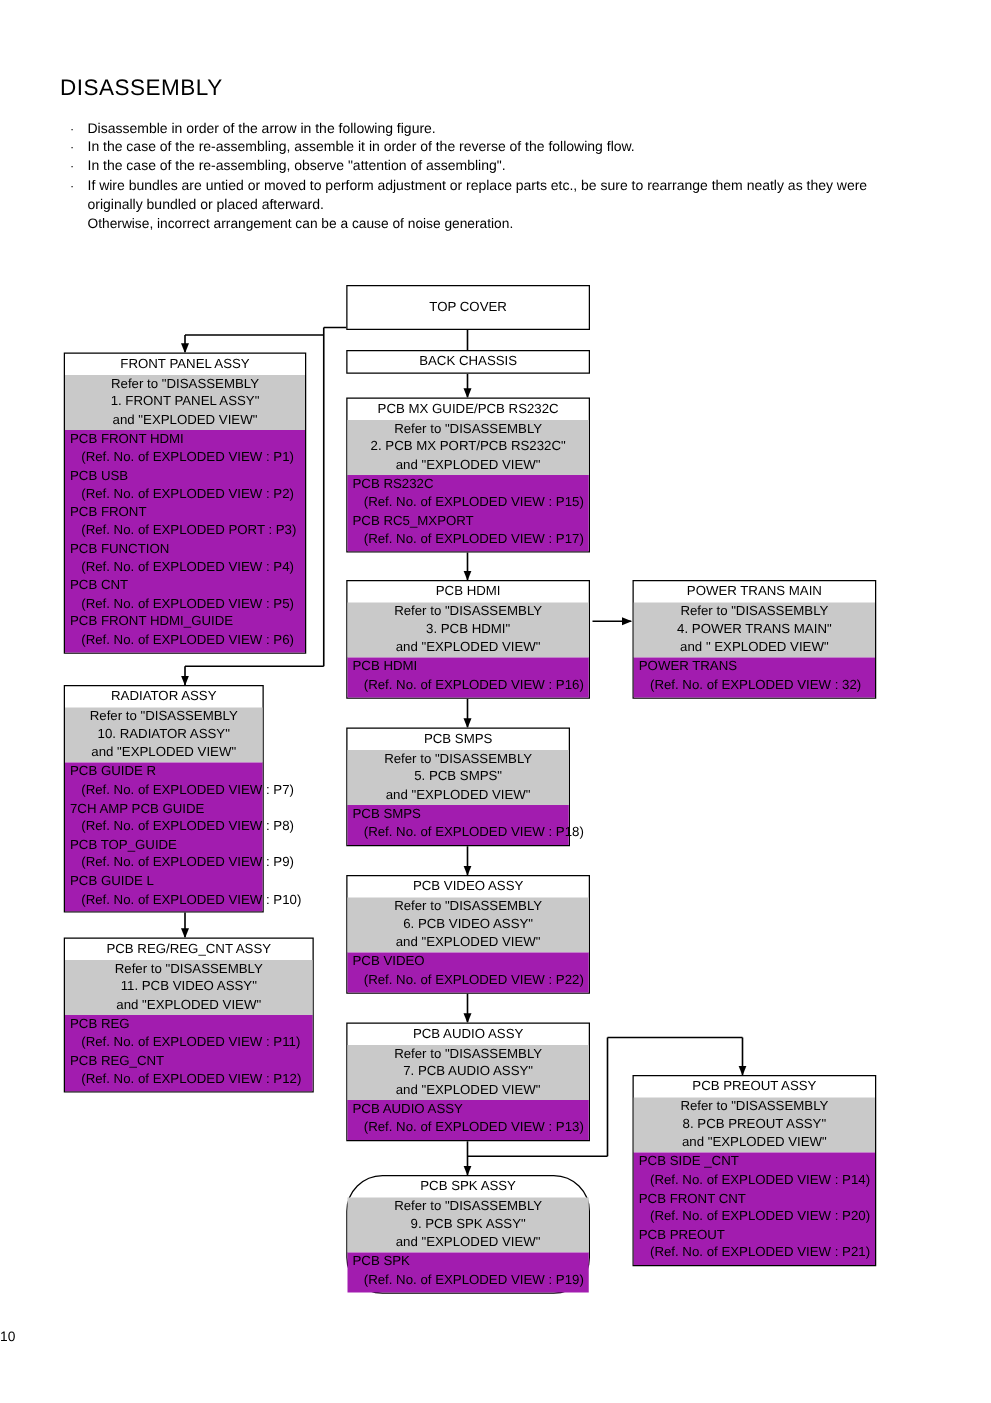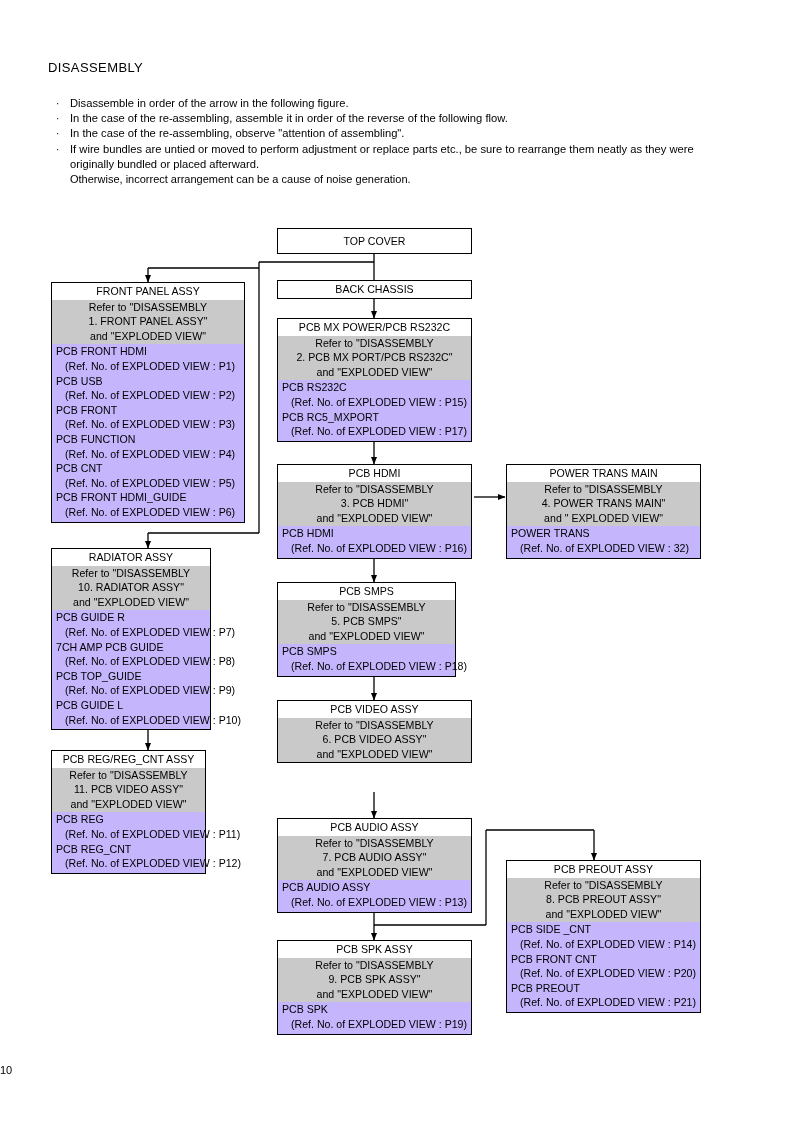--- a/index.html
+++ b/index.html
@@ -17,21 +17,21 @@
     height: 1122px;
     background: #ffffff;
     overflow: hidden;
   }
 
   
   #page-title {
     position: absolute;
     left: 48px;
     top: 60px;
-    font-size: 13px;
+    font-size: 18px;
     letter-spacing: 0.4px;
     font-weight: normal;
     margin: 0;
   }
   #bullet-list {
     position: absolute;
     left: 56px;
     top: 96px;
     width: 680px;
   }
@@ -90,21 +90,21 @@
     background: #c9c9c9;
     text-align: center;
     padding: 0 3px 1px;
   }
   .node-refer div {
     font-size: 10.6px;
     line-height: 14.6px;
     white-space: nowrap;
   }
   .node-parts {
-    background: #c4b5fd;
+    background: #a21caf;
     padding: 0 2px 2px 4px;
   }
   .part-name {
     font-size: 10.6px;
     line-height: 14.6px;
     white-space: nowrap;
   }
   .part-ref {
     font-size: 10.6px;
     line-height: 14.6px;
@@ -195,53 +195,53 @@
         <path d="M486,830 L594,830"></path>
         <path d="M594,830 L594,860" marker-end="url(#ah)"></path>
 
         <path d="M486,830 L486,925"></path>
         <path d="M486,925 L374,925"></path>
 
         <path d="M374,907 L374,940" marker-end="url(#ah)"></path>
       </g>
     </svg>
 
-    <div class="node plain-node" style="left:277px; top:228px; width:195px; height:26px;">
+    <div class="node plain-node" style="left:277px; top:228px; width:195px; height:36px;">
       <div class="node-title">TOP COVER</div>
     </div>
 
     <div class="node plain-node" style="left:277px; top:280px; width:195px; height:19px;">
       <div class="node-title">BACK CHASSIS</div>
     </div>
 
     <div class="node" style="left:51px; top:282px; width:194px;">
       <div class="node-title">FRONT PANEL ASSY</div>
       <div class="node-refer">
         <div>Refer to "DISASSEMBLY</div>
         <div>1. FRONT PANEL ASSY"</div>
         <div>and "EXPLODED VIEW"</div>
       </div>
       <div class="node-parts">
         <div class="part-name">PCB FRONT HDMI</div>
         <div class="part-ref">(Ref. No. of EXPLODED VIEW : P1)</div>
         <div class="part-name">PCB USB</div>
         <div class="part-ref">(Ref. No. of EXPLODED VIEW : P2)</div>
         <div class="part-name">PCB FRONT</div>
-        <div class="part-ref">(Ref. No. of EXPLODED VIEW : P3)</div>
+        <div class="part-ref">(Ref. No. of EXPLODED PORT : P3)</div>
         <div class="part-name">PCB FUNCTION</div>
         <div class="part-ref">(Ref. No. of EXPLODED VIEW : P4)</div>
         <div class="part-name">PCB CNT</div>
         <div class="part-ref">(Ref. No. of EXPLODED VIEW : P5)</div>
         <div class="part-name">PCB FRONT HDMI_GUIDE</div>
         <div class="part-ref">(Ref. No. of EXPLODED VIEW : P6)</div>
       </div>
     </div>
 
     <div class="node" style="left:277px; top:318px; width:195px;">
-      <div class="node-title">PCB MX POWER/PCB RS232C</div>
+      <div class="node-title">PCB MX GUIDE/PCB RS232C</div>
       <div class="node-refer">
         <div>Refer to "DISASSEMBLY</div>
         <div>2. PCB MX PORT/PCB RS232C"</div>
         <div>and "EXPLODED VIEW"</div>
       </div>
       <div class="node-parts">
         <div class="part-name">PCB RS232C</div>
         <div class="part-ref">(Ref. No. of EXPLODED VIEW : P15)</div>
         <div class="part-name">PCB RC5_MXPORT</div>
         <div class="part-ref">(Ref. No. of EXPLODED VIEW : P17)</div>
@@ -306,23 +306,27 @@
       </div>
     </div>
 
     <div class="node" style="left:277px; top:700px; width:195px;">
       <div class="node-title">PCB VIDEO ASSY</div>
       <div class="node-refer">
         <div>Refer to "DISASSEMBLY</div>
         <div>6. PCB VIDEO ASSY"</div>
         <div>and "EXPLODED VIEW"</div>
       </div>
-    </div>
-
-    <div class="node" style="left:51px; top:750px; width:155px;">
+      <div class="node-parts">
+        <div class="part-name">PCB VIDEO</div>
+        <div class="part-ref">(Ref. No. of EXPLODED VIEW : P22)</div>
+      </div>
+    </div>
+
+    <div class="node" style="left:51px; top:750px; width:200px;">
       <div class="node-title">PCB REG/REG_CNT ASSY</div>
       <div class="node-refer">
         <div>Refer to "DISASSEMBLY</div>
         <div>11. PCB VIDEO ASSY"</div>
         <div>and "EXPLODED VIEW"</div>
       </div>
       <div class="node-parts">
         <div class="part-name">PCB REG</div>
         <div class="part-ref">(Ref. No. of EXPLODED VIEW : P11)</div>
         <div class="part-name">PCB REG_CNT</div>
@@ -353,21 +357,21 @@
       <div class="node-parts">
         <div class="part-name">PCB SIDE _CNT</div>
         <div class="part-ref">(Ref. No. of EXPLODED VIEW : P14)</div>
         <div class="part-name">PCB FRONT CNT</div>
         <div class="part-ref">(Ref. No. of EXPLODED VIEW : P20)</div>
         <div class="part-name">PCB PREOUT</div>
         <div class="part-ref">(Ref. No. of EXPLODED VIEW : P21)</div>
       </div>
     </div>
 
-    <div class="node" style="left:277px; top:940px; width:195px;">
+    <div class="node" style="left:277px; top:940px; width:195px;border-radius:29px;">
       <div class="node-title">PCB SPK ASSY</div>
       <div class="node-refer">
         <div>Refer to "DISASSEMBLY</div>
         <div>9. PCB SPK ASSY"</div>
         <div>and "EXPLODED VIEW"</div>
       </div>
       <div class="node-parts">
         <div class="part-name">PCB SPK</div>
         <div class="part-ref">(Ref. No. of EXPLODED VIEW : P19)</div>
       </div>

